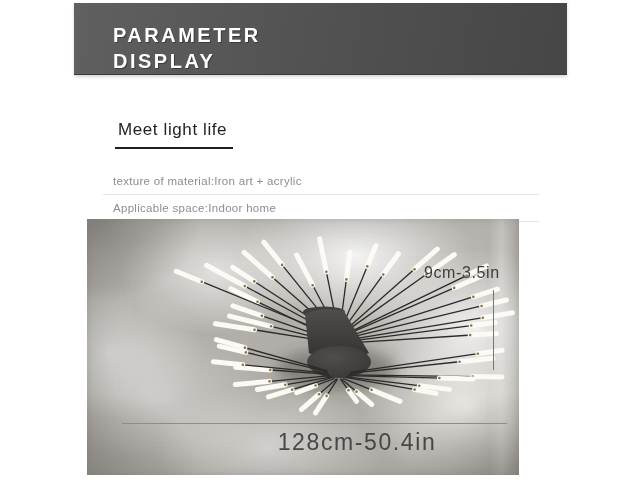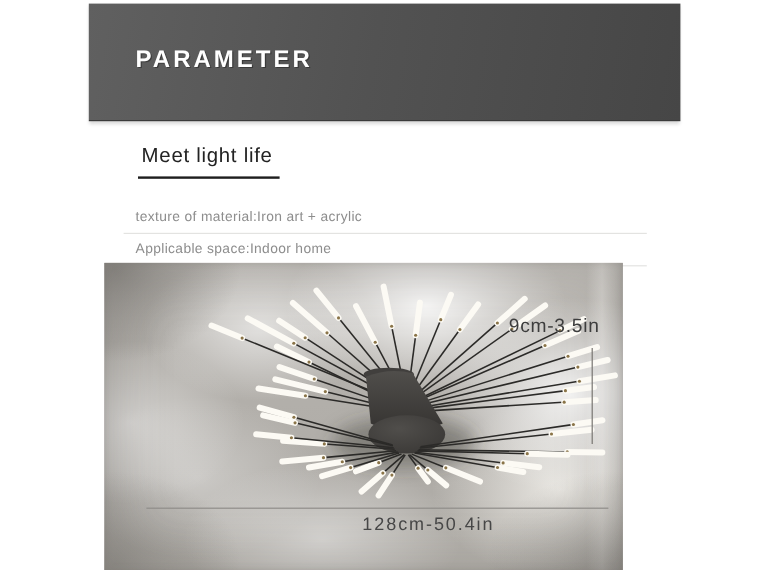--- a/index.html
+++ b/index.html
@@ -5,25 +5,25 @@
   * { margin:0; padding:0; box-sizing:border-box; }
   html,body { background:#ffffff; }
   .screen {
     position:relative; width:640px; height:480px; overflow:hidden;
     background:#ffffff;
     font-family:"Liberation Sans", sans-serif;
   }
 
   
   .banner {
-    position:absolute; left:74px; top:3px; width:493px; height:98px;
+    position:absolute; left:74px; top:3px; width:493px; height:72px;
     background:linear-gradient(100deg,#606060 0%,#525252 48%,#464646 100%);
     border-bottom:1px solid #3a3a3a;
     box-shadow:0 2px 3px rgba(0,0,0,.16);
-    padding:34px 0 0 39px;
+    padding:19px 0 0 39px;
   }
   .banner-line {
     color:#ffffff; font-weight:bold; font-size:20px; line-height:26px;
     letter-spacing:2.5px; text-shadow:1px 1px 0 rgba(35,35,35,.55);
   }
 
   
   .section-heading {
     position:absolute; left:115px; top:120px;
     display:inline-block;
@@ -72,30 +72,31 @@
   .dim-height-line {
     position:absolute; left:406px; top:71px; width:1px; height:80px; z-index:3;
     background:#787672;
   }
   .dim-width-line {
     position:absolute; left:35px; top:204px; width:385px; height:1px; z-index:3;
     background:#8f8d89;
   }
   .dim-width-label {
     position:absolute; left:100px; top:210px; width:340px; z-index:3;
-    text-align:center; font-size:15px; color:#474747; letter-spacing:1.6px; white-space:nowrap;
+    text-align:center; font-size:23px; color:#474747; letter-spacing:1.6px; white-space:nowrap;
   }
 </style>
 </head>
 <body>
 
 <div class="screen">
 
   <div class="banner">
     <div class="banner-line">PARAMETER</div>
+    <div class="banner-line">DISPLAY</div>
   </div>
 
   <div class="section-heading">Meet light life</div>
 
   <div class="spec-table">
     <div class="spec-row">
       <div class="spec-cell left">texture of material:Iron art + acrylic</div>
     </div>
     <div class="spec-row">
       <div class="spec-cell left">Applicable space:Indoor home</div>

